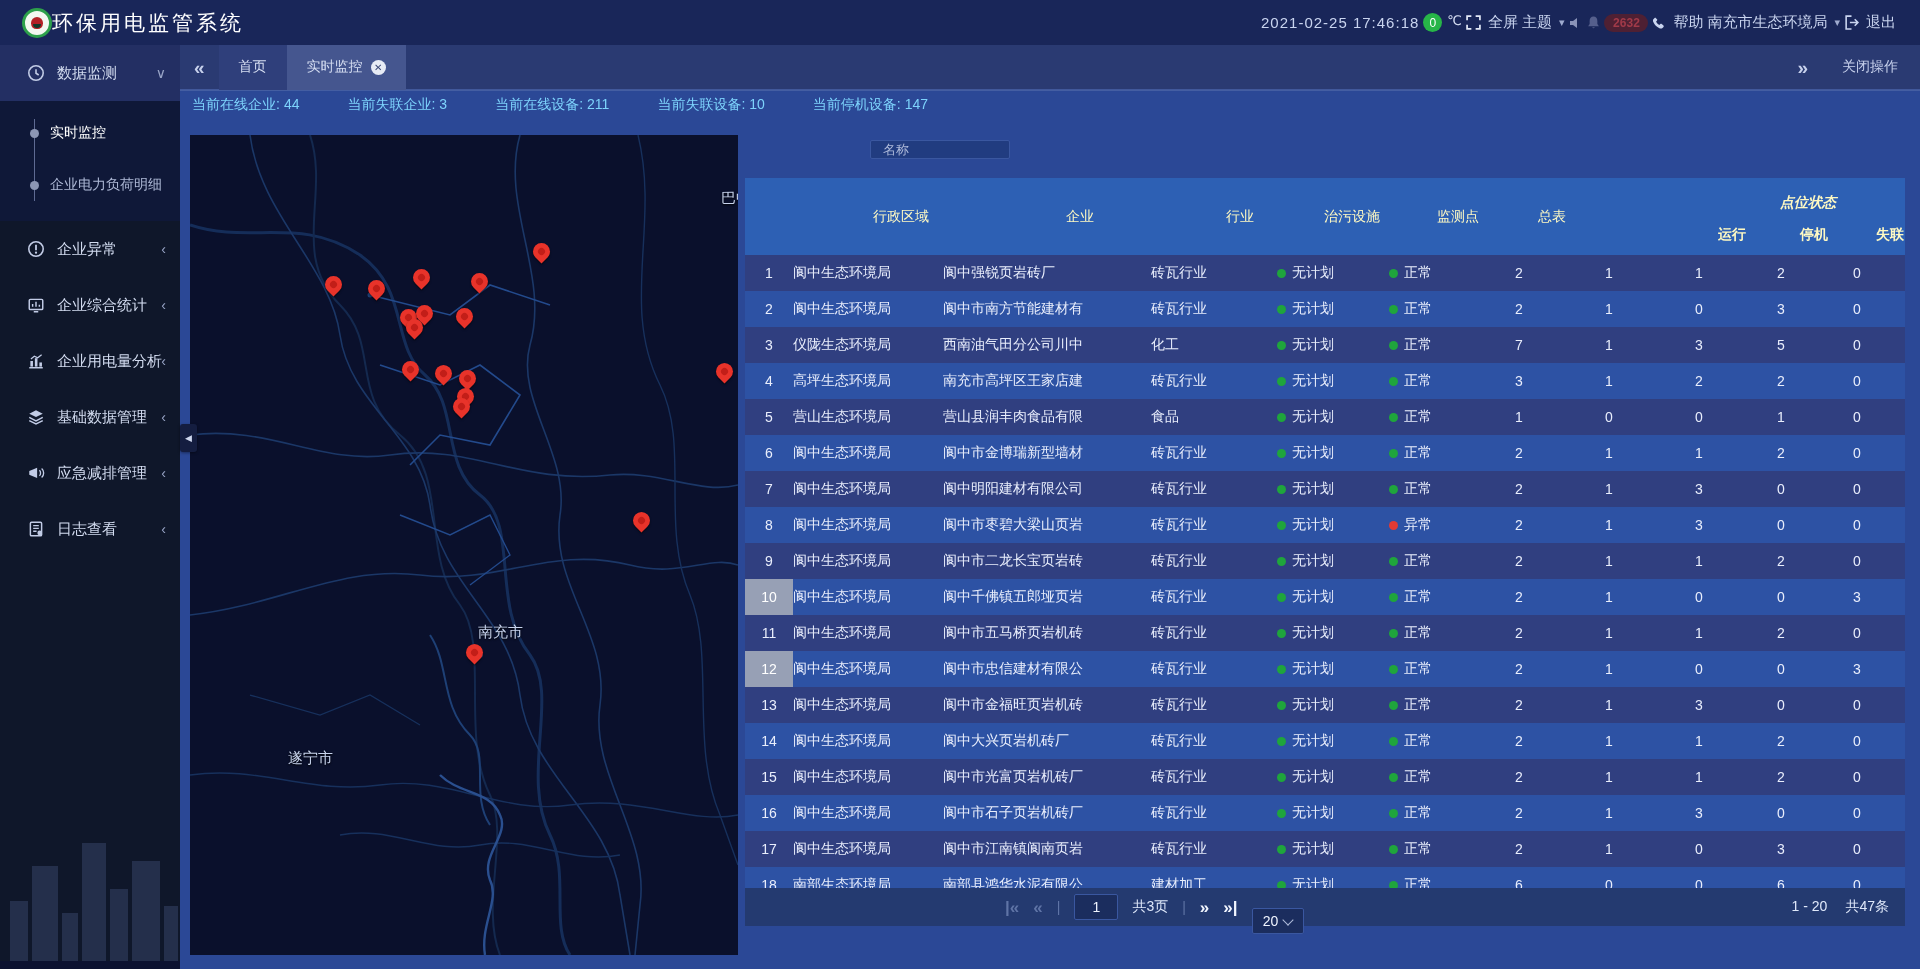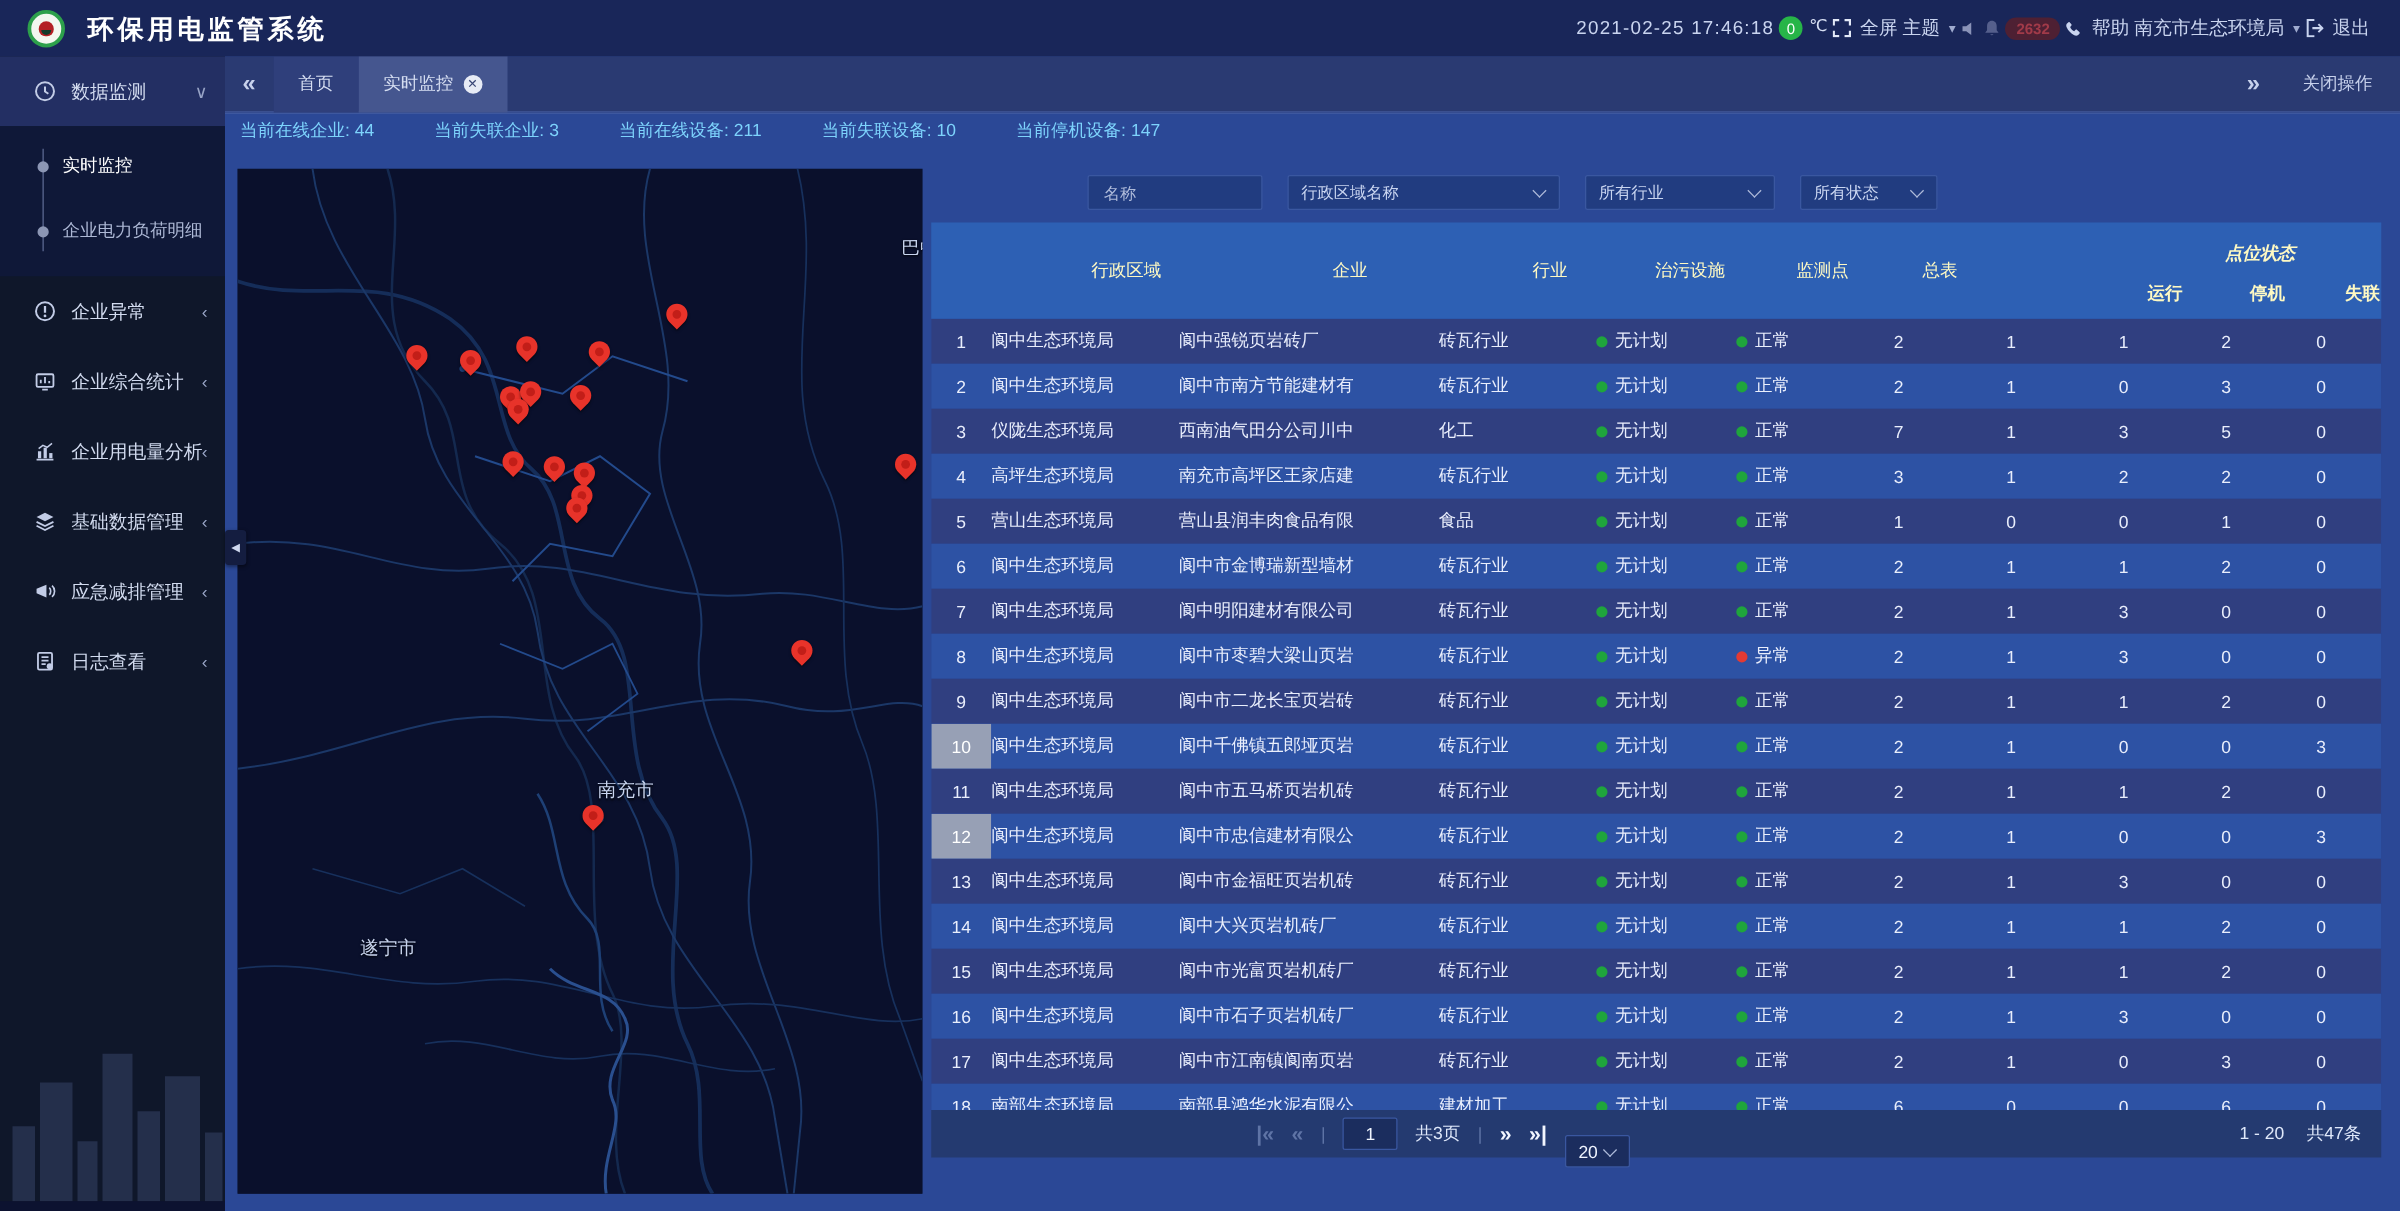--- a/index.html
+++ b/index.html
@@ -4,21 +4,21 @@
 <style>
   html,body{margin:0;padding:0;background:#0d142e;}
   *{box-sizing:border-box;font-family:"Liberation Sans","DejaVu Sans",sans-serif;}
   .app{position:relative;width:1920px;height:969px;overflow:hidden;background:#2B4896;}
 
   
   .topbar{position:absolute;left:0;top:0;width:1920px;height:45px;background:#192659;display:flex;align-items:center;z-index:30;}
   .logo{width:30px;height:30px;border-radius:50%;background:#f3f7f0;border:3px solid #2DA04B;margin-left:22px;position:relative;flex:none;}
   .logo .emblem{position:absolute;left:50%;top:50%;width:12px;height:12px;transform:translate(-50%,-50%);background:#B32025;border-radius:50% 50% 45% 45%;}
   .logo .emblem:after{content:"";position:absolute;left:2px;top:7px;width:8px;height:4px;background:#123a2a;border-radius:0 0 4px 4px;}
-  .app-title{color:#ffffff;font-size:21px;font-weight:bold;letter-spacing:3px;margin-left:18px;}
+  .app-title{color:#ffffff;font-size:21px;font-weight:normal;letter-spacing:3px;margin-left:0;}
   .top-right{margin-left:auto;display:flex;align-items:center;gap:4px;padding-right:24px;color:#C9D4EF;font-size:15px;}
   .clock{letter-spacing:1px;}
   .temp{display:flex;align-items:flex-start;gap:5px;}
   .temp-circle{width:19px;height:19px;border-radius:50%;background:#27B548;color:#fff;font-size:12px;display:flex;align-items:center;justify-content:center;}
   .temp-unit{font-size:13px;color:#D8E0F4;}
   .top-item{display:flex;align-items:center;gap:7px;cursor:pointer;white-space:nowrap;}
   .top-item svg{display:block;}
   .caret{font-size:11px;color:#9FABCF;}
   .bell-wrap{display:flex;align-items:center;}
   .badge{min-width:44px;height:18px;border-radius:9px;background:#4E2033;color:#A13A49;font-size:12px;font-weight:bold;display:flex;align-items:center;justify-content:center;margin-left:-4px;padding:0 6px;}
@@ -55,21 +55,21 @@
   
   .map{position:absolute;left:190px;top:135px;width:548px;height:820px;background:#0A102C;overflow:hidden;}
   .map svg.roads{position:absolute;left:0;top:0;}
   .city-label{position:absolute;color:#C8D4EE;font-size:15px;text-shadow:0 1px 2px #000;white-space:nowrap;}
   .pin{position:absolute;width:17px;height:17px;background:#E8332A;border-radius:50% 50% 50% 0;transform:rotate(-45deg);box-shadow:-1px 1px 2px rgba(0,0,0,0.5);}
   .pin:after{content:"";position:absolute;left:5px;top:5px;width:7px;height:7px;border-radius:50%;background:#C21E18;}
   .collapse-handle{position:absolute;left:180px;top:424px;width:17px;height:28px;background:#141D40;border-radius:3px;color:#CFD8EF;font-size:9px;display:flex;align-items:center;justify-content:center;cursor:pointer;z-index:25;box-shadow:0 1px 3px rgba(0,0,0,.4);}
 
   
   .panel{position:absolute;left:745px;top:140px;width:1160px;height:790px;}
-  .filters{display:flex;gap:20px;margin-left:125px;height:28px;}
+  .filters{display:flex;gap:20px;margin-left:125px;height:28px;flex-direction:column;}
   .f-input,.f-select{height:28px;background:#213C80;border:1px solid #3A57A0;color:#C9D5F0;font-size:13px;display:flex;align-items:center;padding:0 10px;border-radius:2px;}
   .f-input input{background:transparent;border:none;outline:none;color:#C9D5F0;font-size:13px;width:100%;}
   .f-input input::placeholder{color:#AFBBDA;}
   .f-select{justify-content:space-between;cursor:pointer;}
   .chev-down{width:8px;height:8px;border-left:1.6px solid #AFBBDA;border-bottom:1.6px solid #AFBBDA;transform:rotate(-45deg) translateY(-2px);}
 
   
   .table{position:absolute;left:0;top:38px;width:1160px;}
   .tgrid{display:grid;grid-template-columns:48px 150px 208px 112px 112px 100px 88px 92px 88px 76px 76px;}
   .thead{background:#2D60B4;color:#fef9c3;font-size:14px;height:77px;position:relative;padding-left:33px;}

